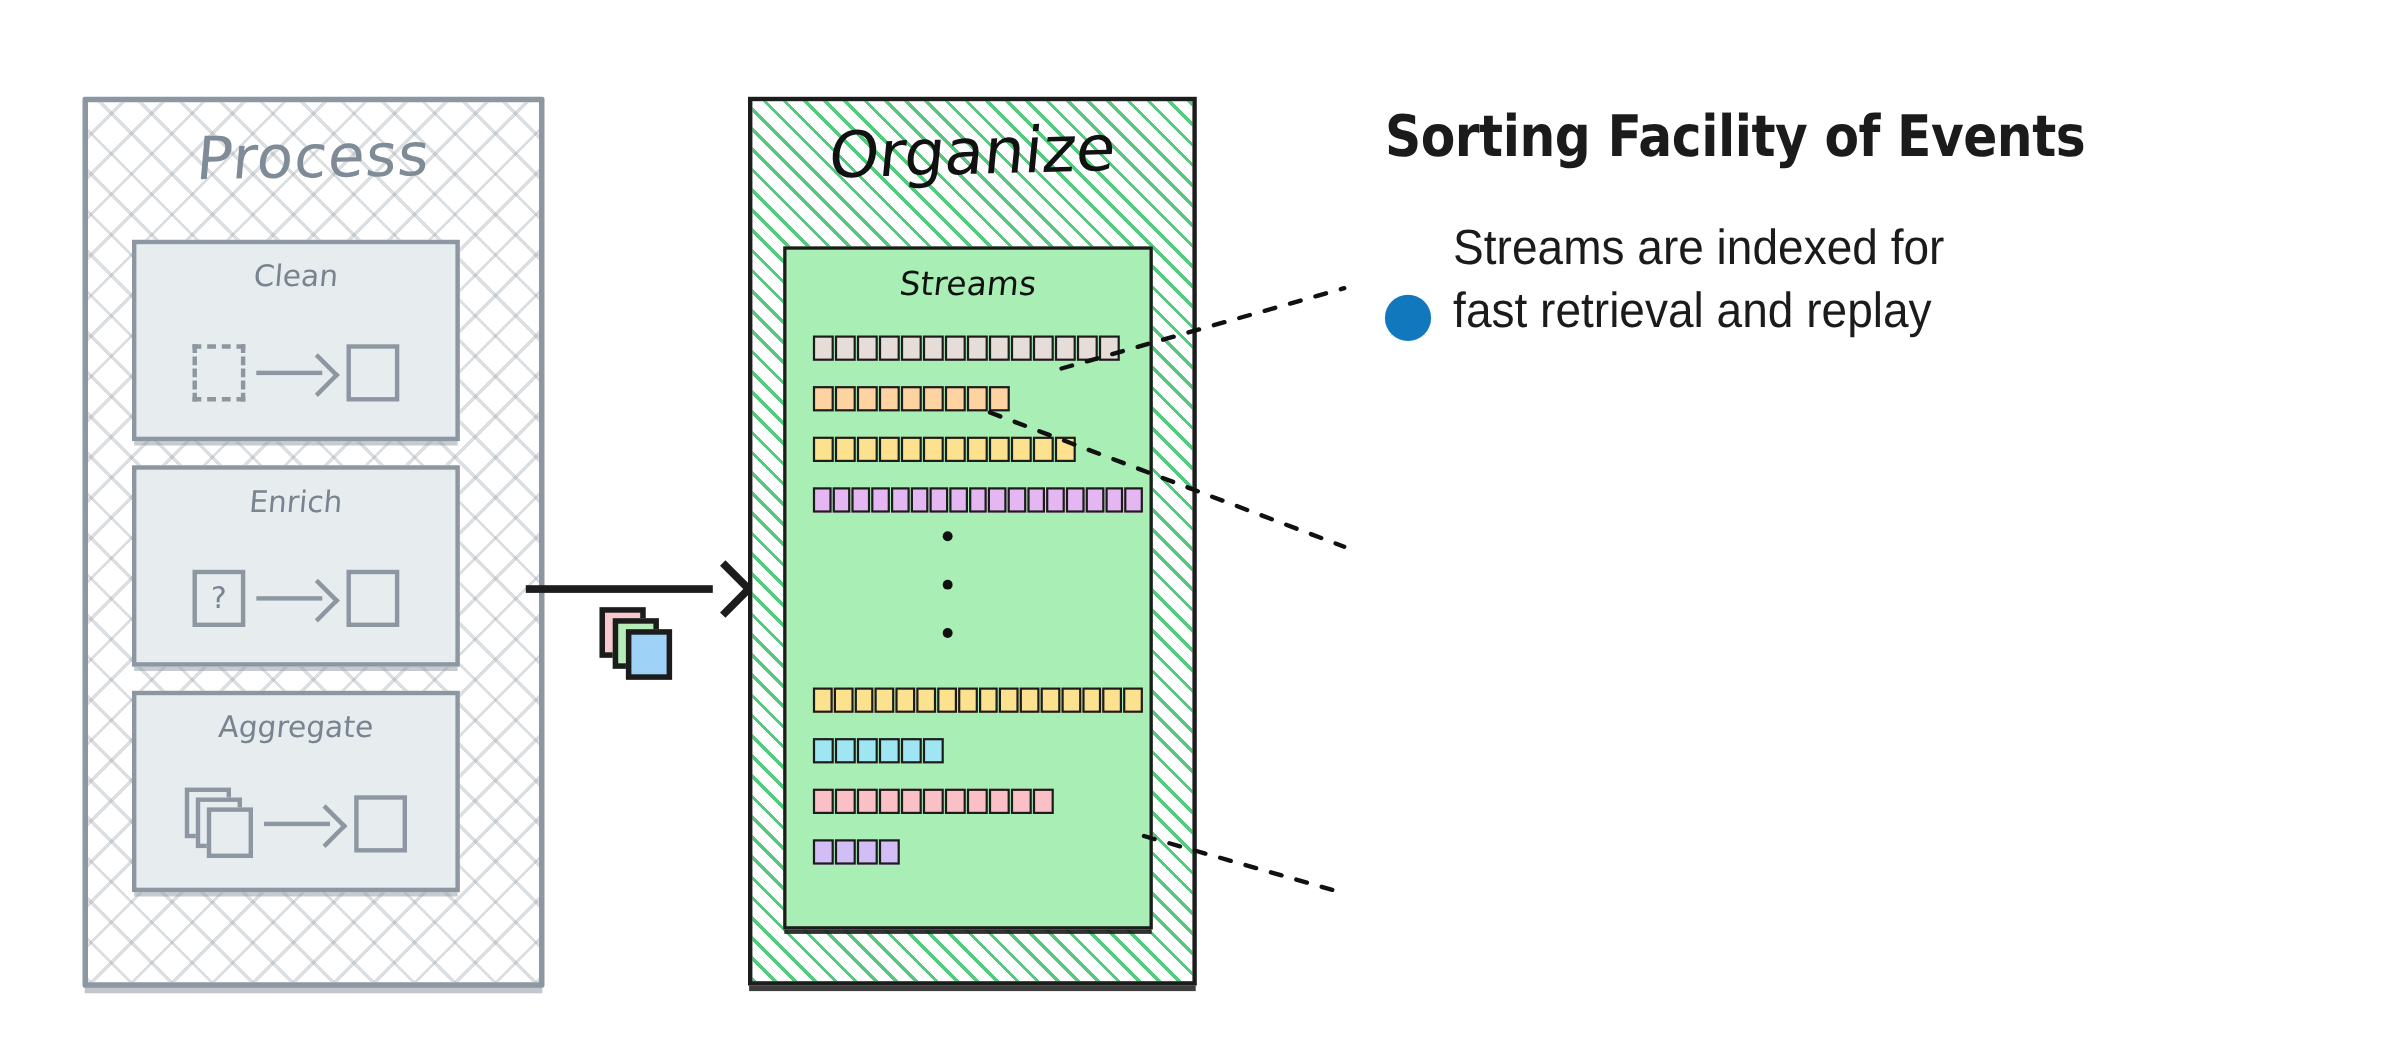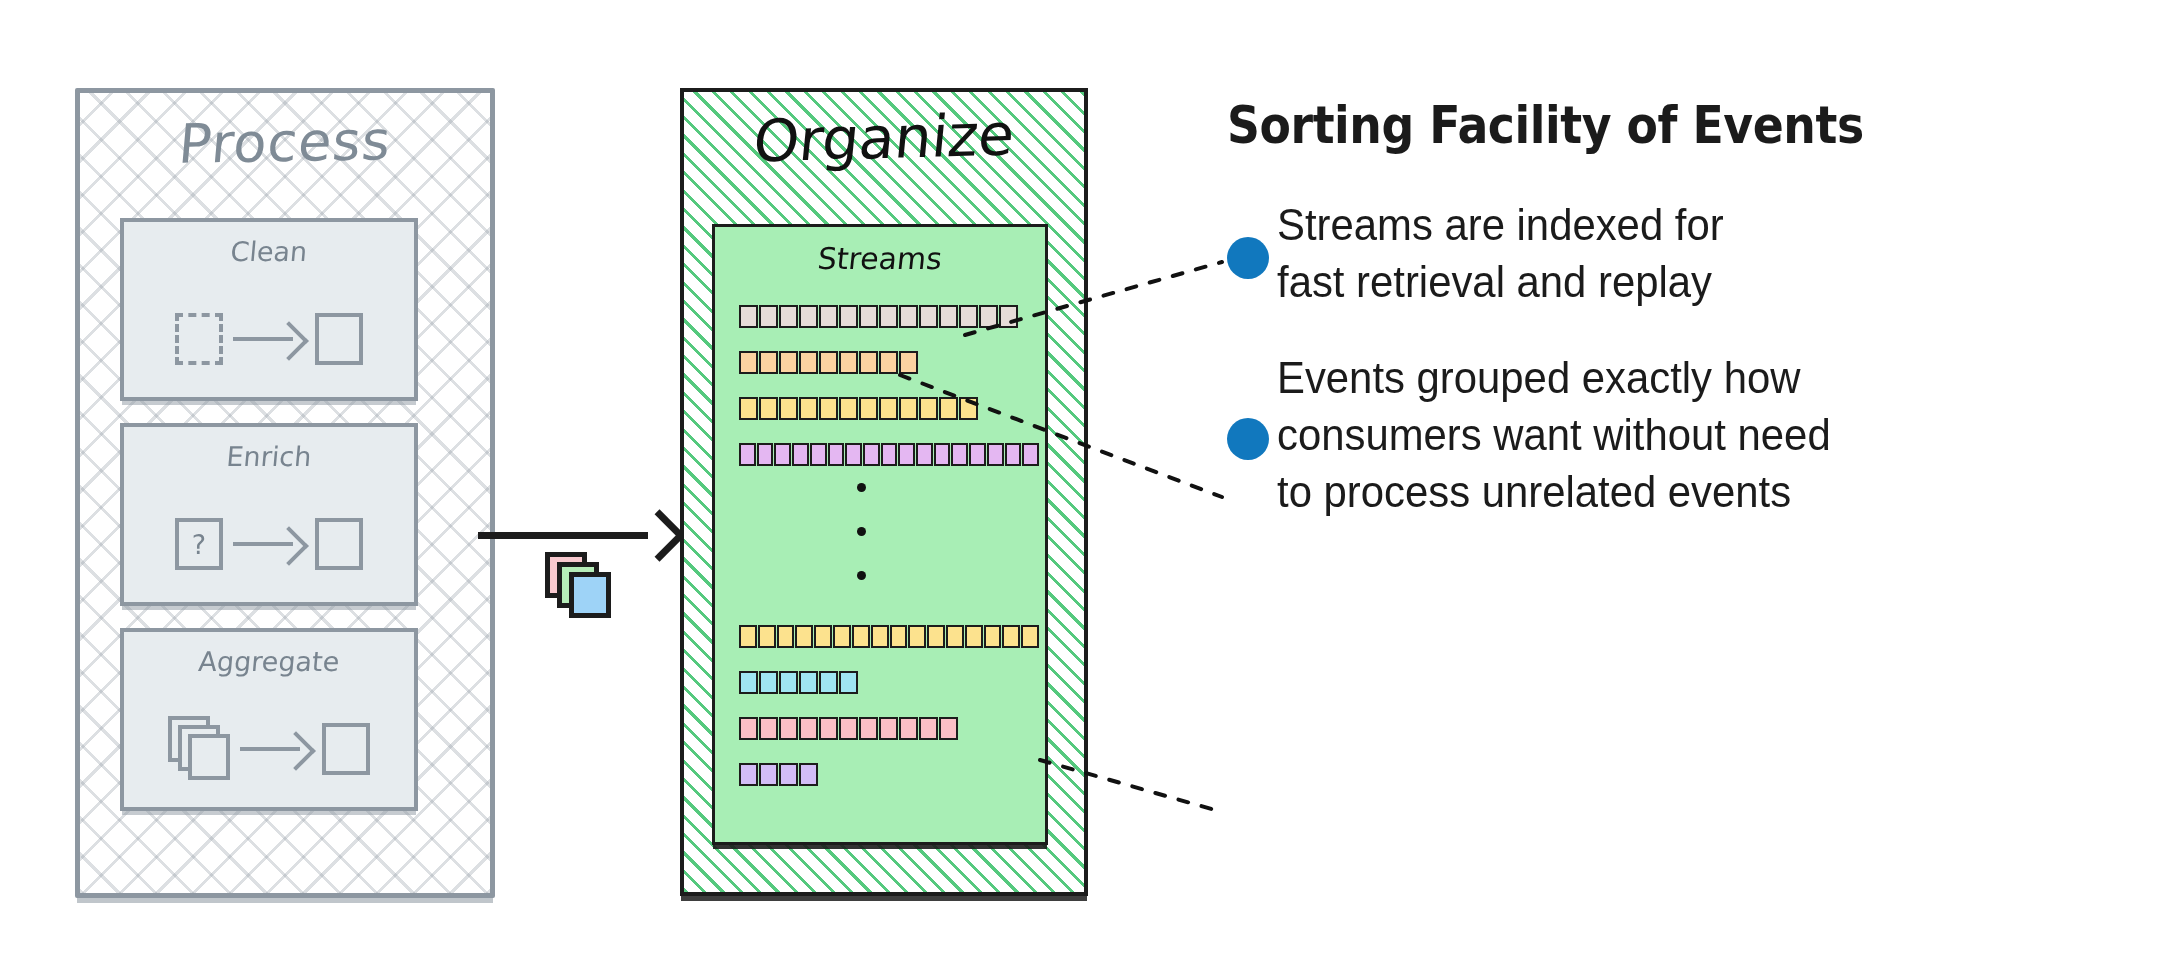--- a/index.html
+++ b/index.html
@@ -93,27 +93,27 @@
   .srow{display:flex;gap:1px;margin-bottom:23px;height:23px;}
   .srow .cell{width:19px;height:23px;border:2px solid #1c1c1c;box-sizing:border-box;}
   .dots{position:absolute;left:142px;top:256px;width:14px;height:110px;}
   .dots span{display:block;width:9px;height:9px;border-radius:50%;background:#111;margin-bottom:35px;}
   .stream-rows.lower{top:398px;}
 
   
   .leaders{position:absolute;left:0;top:0;width:2180px;height:953px;pointer-events:none;}
 
   
-  .right-col{position:absolute;left:1227px;top:95px;width:900px;}
+  .right-col{position:absolute;left:1259px;top:95px;width:900px;}
   .headline{
     font-family:"DejaVu Sans",sans-serif;font-weight:bold;font-size:52px;
     color:#1b1b1b;letter-spacing:-0.5px;transform:scaleX(.88);transform-origin:left center;
     white-space:nowrap;margin-bottom:42px;
   }
-  .bullet{display:flex;align-items:center;margin-bottom:40px;}
+  .bullet{display:flex;align-items:flex-end;margin-bottom:40px;gap:12px;}
   .bullet .dot{flex:0 0 auto;width:42px;height:42px;border-radius:50%;
                background:#1178be;margin-top:8px;margin-right:8px;}
   .bullet .btext{
     font-family:"Liberation Sans",sans-serif;font-size:45px;line-height:1.26;
     color:#1b1b1b;transform:scaleX(.93);transform-origin:left top;white-space:pre-line;
   }
 </style>
 </head>
 <body>
 
@@ -293,22 +293,16 @@
 
   <div class="right-col">
     <div class="headline">Sorting Facility of Events</div>
 
     <div class="bullet">
       <span class="dot"></span>
       <span class="btext">Streams are indexed for
 fast retrieval and replay</span>
     </div>
 
-    <div class="bullet">
-      <span class="dot"></span>
-      <span class="btext">Events grouped exactly how
-consumers want without need
-to process unrelated events</span>
-    </div>
 
   </div>
 
 </div>
 
 </body></html>

